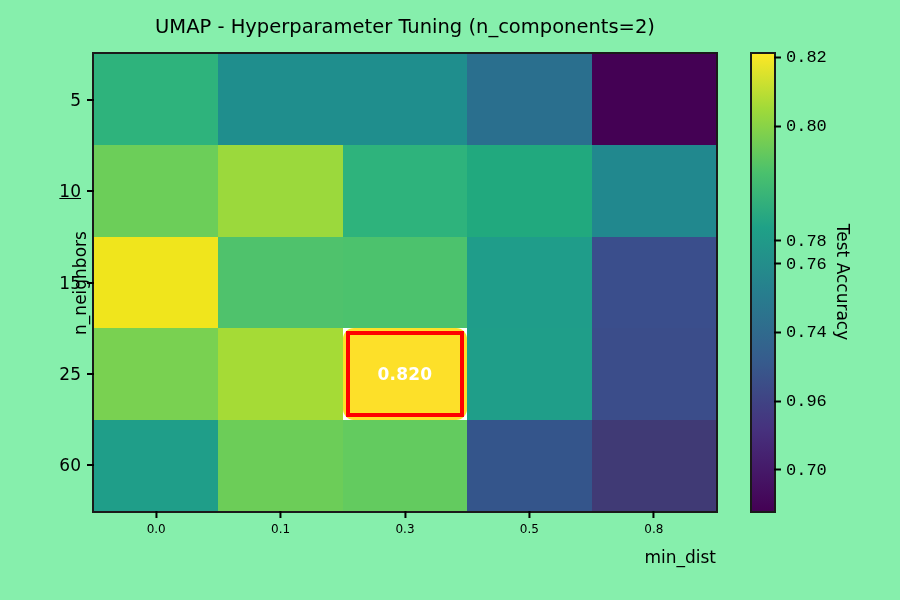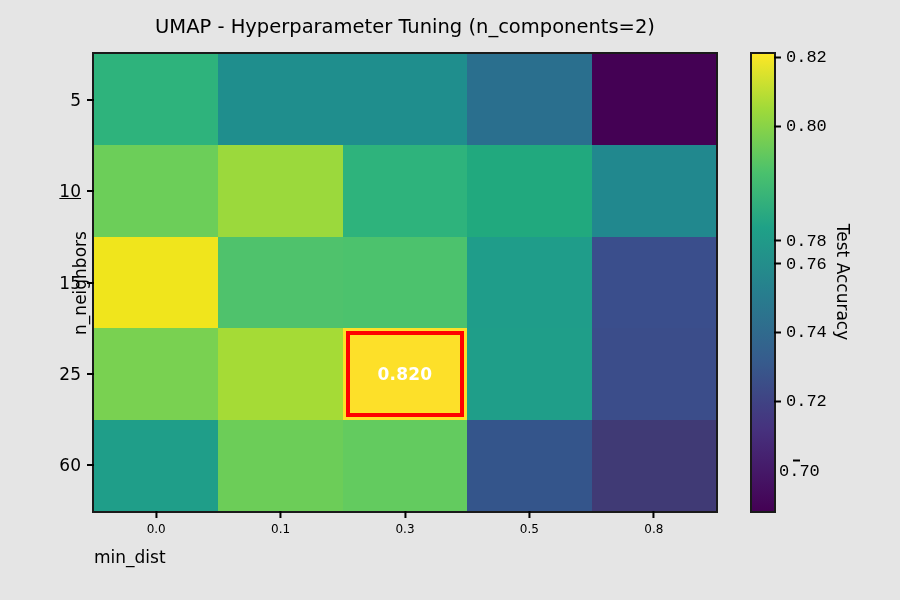--- a/index.html
+++ b/index.html
@@ -4,21 +4,21 @@
 <style>
   html, body {
     margin: 0;
     padding: 0;
     background: #ffffff;
   }
   #figure {
     position: relative;
     width: 900px;
     height: 600px;
-    background: #e5e5e5;
+    background: #86efac;
     font-family: "DejaVu Sans", sans-serif;
     overflow: hidden;
   }
 
   
   #chart-title {
     position: absolute;
     left: 92px;
     top: 14px;
     width: 626px;
@@ -124,21 +124,21 @@
     font-size: 12px;
     color: #000000;
     padding-top: 4px;
     white-space: nowrap;
   }
   #xlabel {
     position: absolute;
     left: 0;
     right: 0;
     top: calc(100% + 36px);
-    text-align: left;
+    text-align: right;
     font-size: 17px;
     color: #000000;
   }
 
   
   #colorbar {
     position: absolute;
     left: 750px;
     top: 52px;
     width: 26px;
@@ -205,21 +205,21 @@
         <div class="heat-cell" style="background: rgb(46, 179, 124);"></div>
         <div class="heat-cell" style="background: rgb(33, 169, 126);"></div>
         <div class="heat-cell" style="background: rgb(33, 136, 142);"></div>
         <div class="heat-cell" style="background: rgb(240, 229, 28);"></div>
         <div class="heat-cell" style="background: rgb(79, 194, 108);"></div>
         <div class="heat-cell" style="background: rgb(76, 194, 109);"></div>
         <div class="heat-cell" style="background: rgb(31, 157, 138);"></div>
         <div class="heat-cell" style="background: rgb(58, 78, 140);"></div>
         <div class="heat-cell" style="background: rgb(121, 209, 81);"></div>
         <div class="heat-cell" style="background: rgb(165, 219, 54);"></div>
-        <div class="heat-cell" style="background: rgb(253, 224, 41);">
+        <div class="heat-cell" style="background: rgb(253, 224, 41); border-radius: 11px;">
           <div class="cell-highlight" style="border-color: rgb(255, 0, 0);"></div>
           <div class="cell-value" style="color: rgb(255, 255, 255);">0.820</div>
         </div>
         <div class="heat-cell" style="background: rgb(31, 158, 137);"></div>
         <div class="heat-cell" style="background: rgb(59, 77, 138);"></div>
         <div class="heat-cell" style="background: rgb(31, 158, 137);"></div>
         <div class="heat-cell" style="background: rgb(108, 205, 88);"></div>
         <div class="heat-cell" style="background: rgb(99, 203, 95);"></div>
         <div class="heat-cell" style="background: rgb(52, 85, 139);"></div>
         <div class="heat-cell" style="background: rgb(64, 58, 117);"></div>
@@ -289,23 +289,23 @@
         <div class="cbtick" style="top: 45.8647%;">
           <span class="tickmark"></span>
           <span class="lbl">0.76</span>
         </div>
         <div class="cbtick" style="top: 60.9023%;">
           <span class="tickmark"></span>
           <span class="lbl">0.74</span>
         </div>
         <div class="cbtick" style="top: 75.9398%;">
           <span class="tickmark"></span>
-          <span class="lbl">0.72</span>
-        </div>
-        <div class="cbtick" style="top: 90.9774%; flex-direction: column;">
+          <span class="lbl">0.96</span>
+        </div>
+        <div class="cbtick" style="top: 90.9774%;">
           <span class="tickmark"></span>
           <span class="lbl">0.70</span>
         </div>
       </div>
   </div>
   <div id="cblabel">Test Accuracy</div>
 
 </div>
 
 </body></html>

